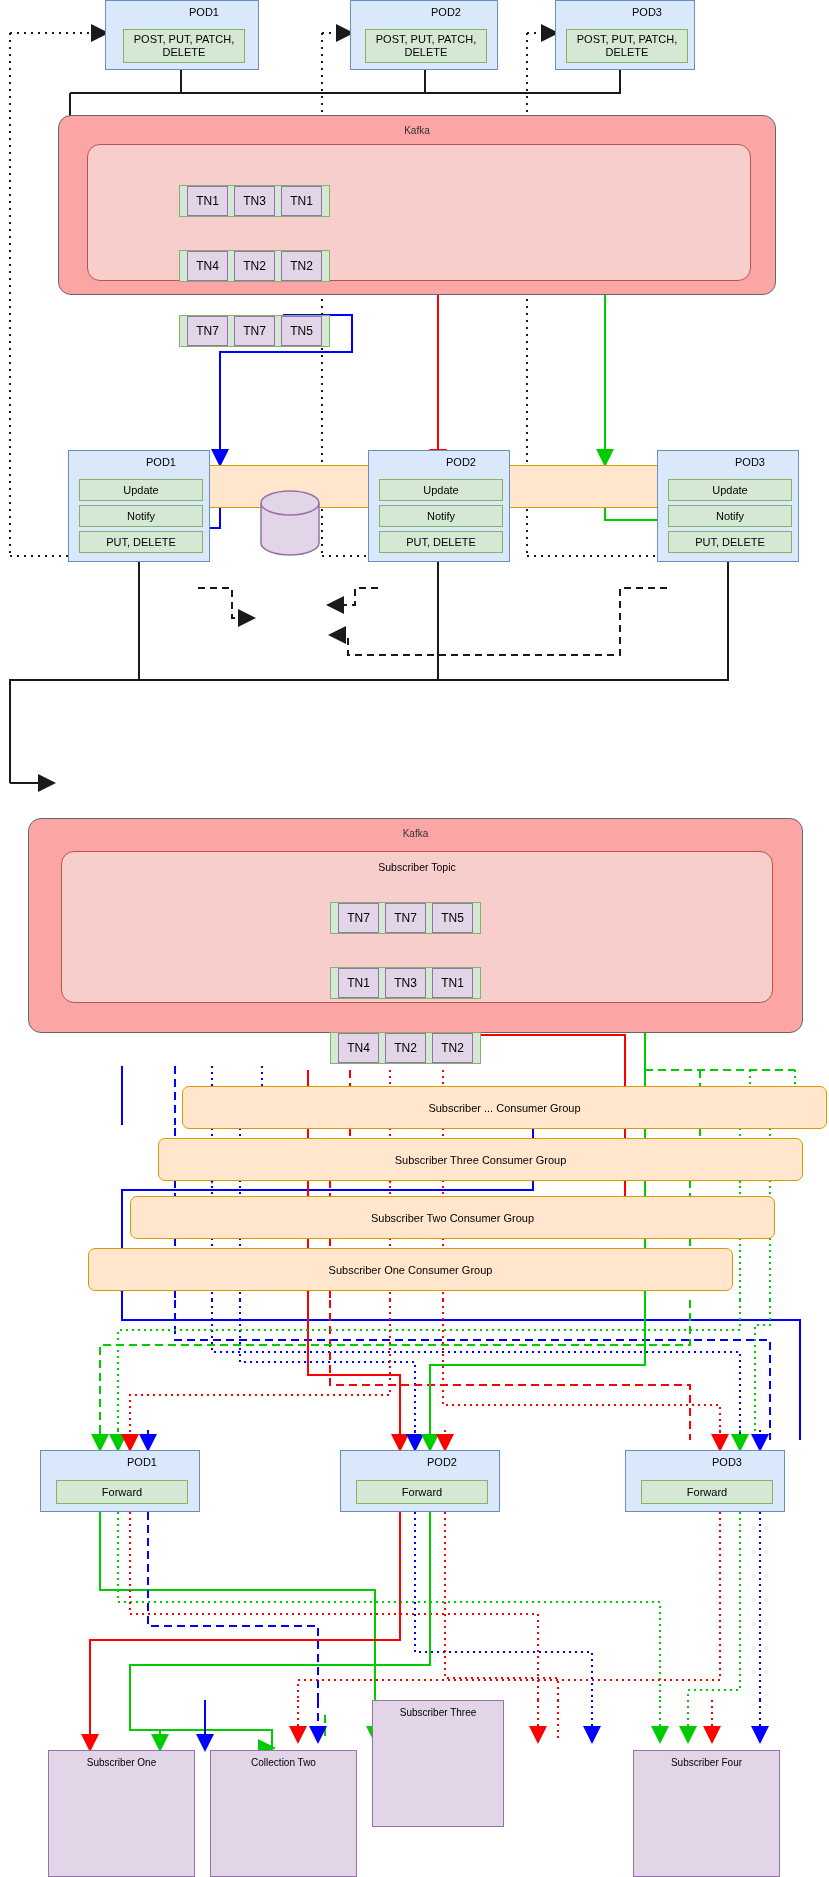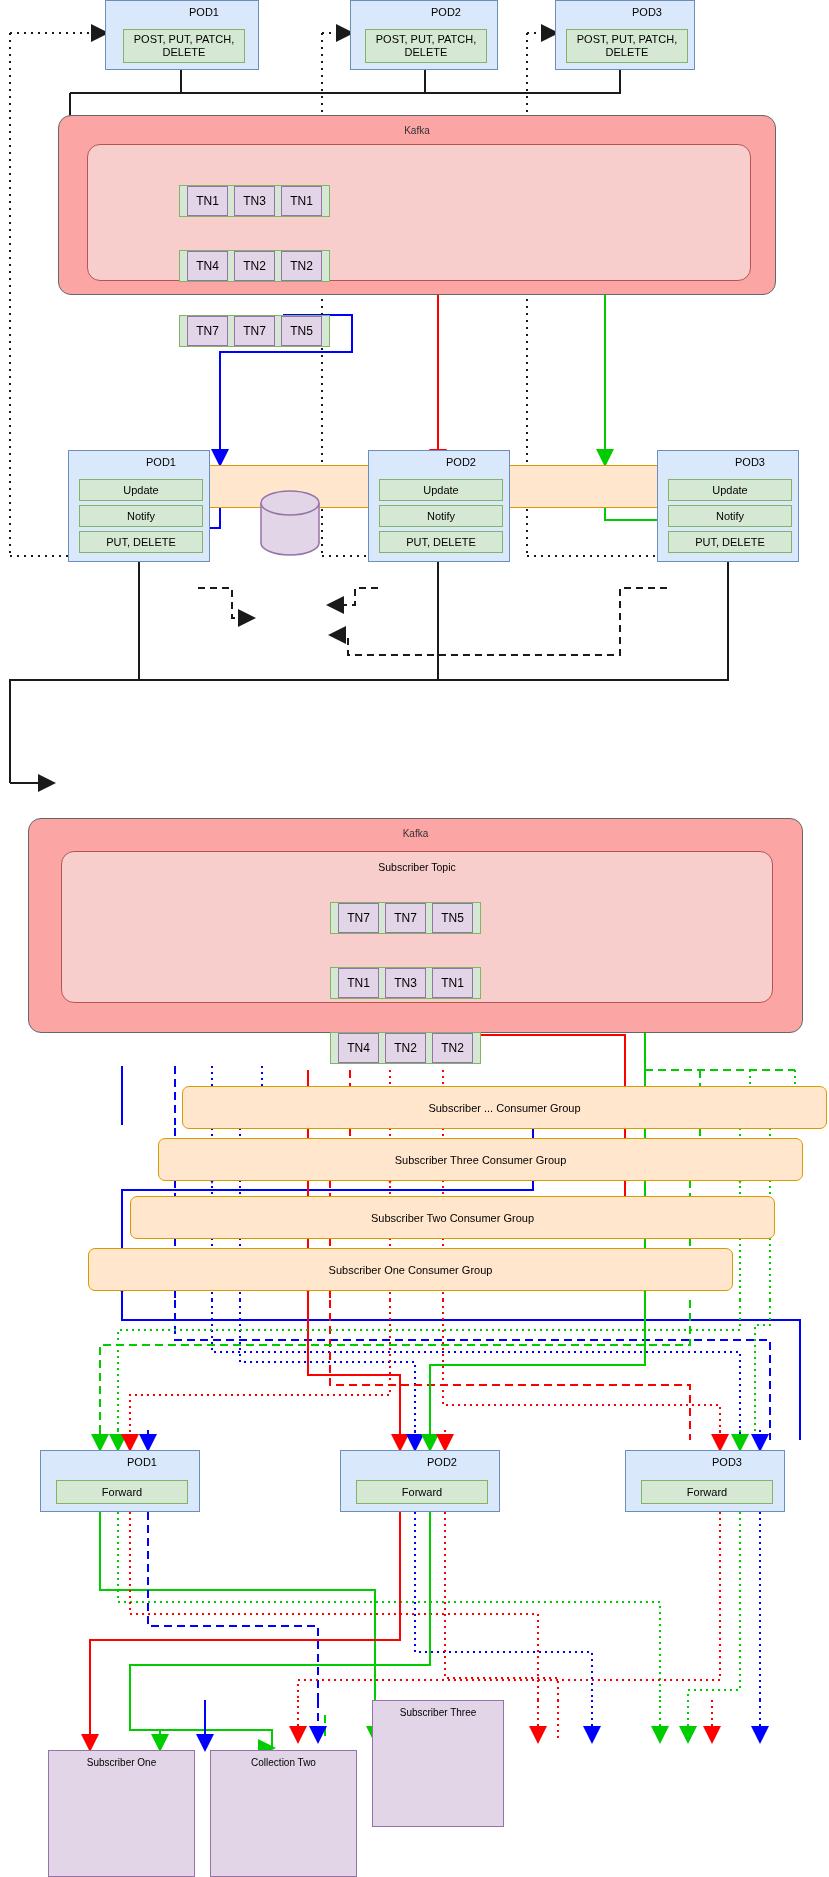--- a/index.html
+++ b/index.html
@@ -314,14 +314,17 @@
 
   <div class="node sub" style="left:48px;top:1750px;width:147px;height:127px;">
     <div class="sub-title">Subscriber One</div>
   </div>
   <div class="node sub" style="left:210px;top:1750px;width:147px;height:127px;">
     <div class="sub-title">Collection Two</div>
   </div>
   <div class="node sub" style="left:372px;top:1700px;width:132px;height:127px;">
     <div class="sub-title">Subscriber Three</div>
   </div>
+  <div class="node sub" style="left:633px;top:1750px;width:147px;height:127px;">
+    <div class="sub-title">Subscriber Four</div>
+  </div>
 
 </div>
 
 </body></html>

